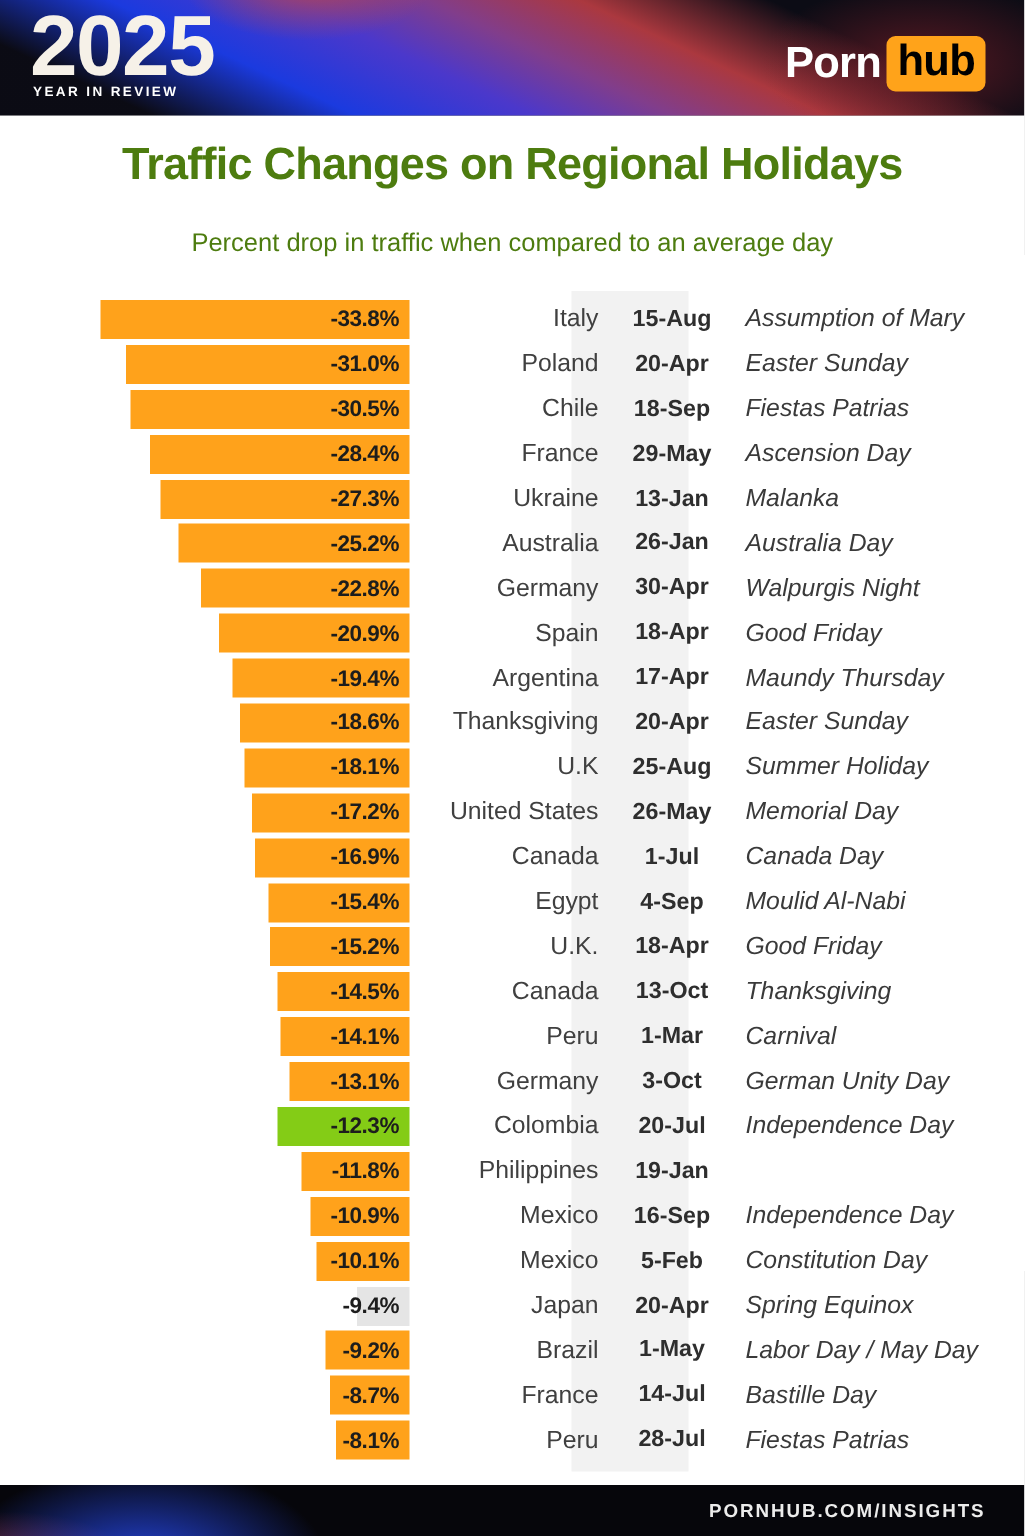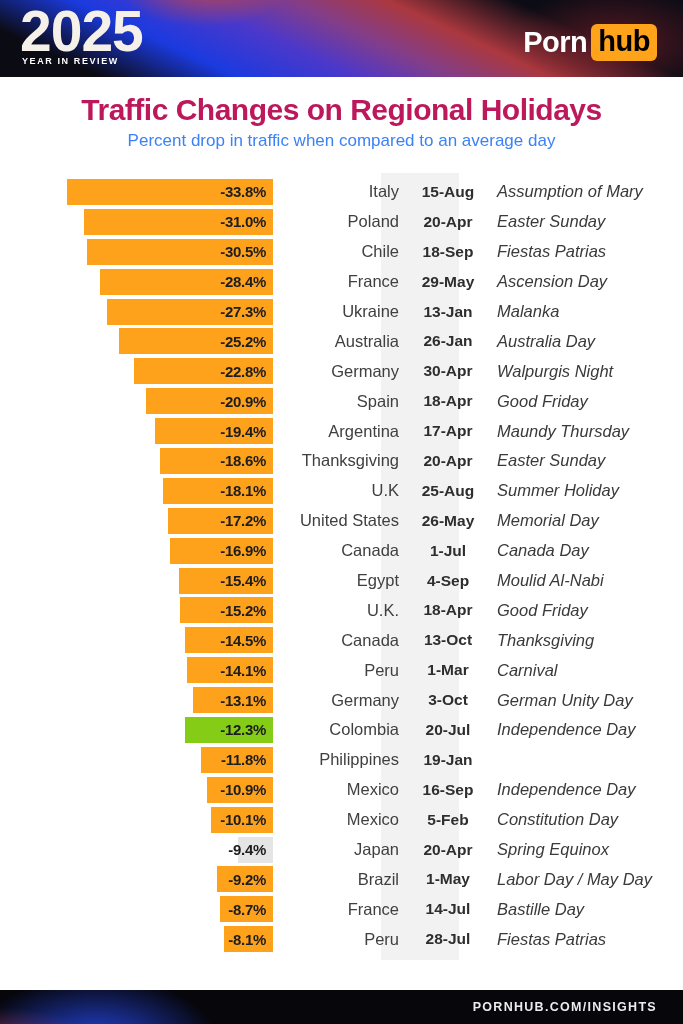--- a/index.html
+++ b/index.html
@@ -32,24 +32,24 @@
   .logo-porn { color:#ffffff; font-size:29px; font-weight:700; letter-spacing:-0.5px; }
   .logo-hub {
     margin-left:4px; padding:1px 7px 3px 7px; border-radius:6px;
     font-size:29px; font-weight:700; letter-spacing:-0.5px; color:#000000;
   }
 
   
   .content { padding-top:14px; }
   .title {
     text-align:center; font-size:30px; line-height:38px; font-weight:800;
-    letter-spacing:-0.5px; color:#be185d;
+    letter-spacing:-0.5px; color:#4d7c0f;
   }
   .subtitle {
-    margin-top:0; text-align:center; font-size:17px; line-height:24px; color:#3b82f6;
+    margin-top:21px; text-align:center; font-size:17px; line-height:24px; color:#4d7c0f;
   }
 
   
   .chart { position:relative; margin-top:24px; }
   .date-band {
     position:absolute; left:381px; top:-4px; width:78px; height:calc(100% + 10px);
     background:#f2f2f2; z-index:0;
   }
   .rows { position:relative; z-index:1; }
   .row { display:flex; align-items:center; height:29.9px;margin-left:28px; }

